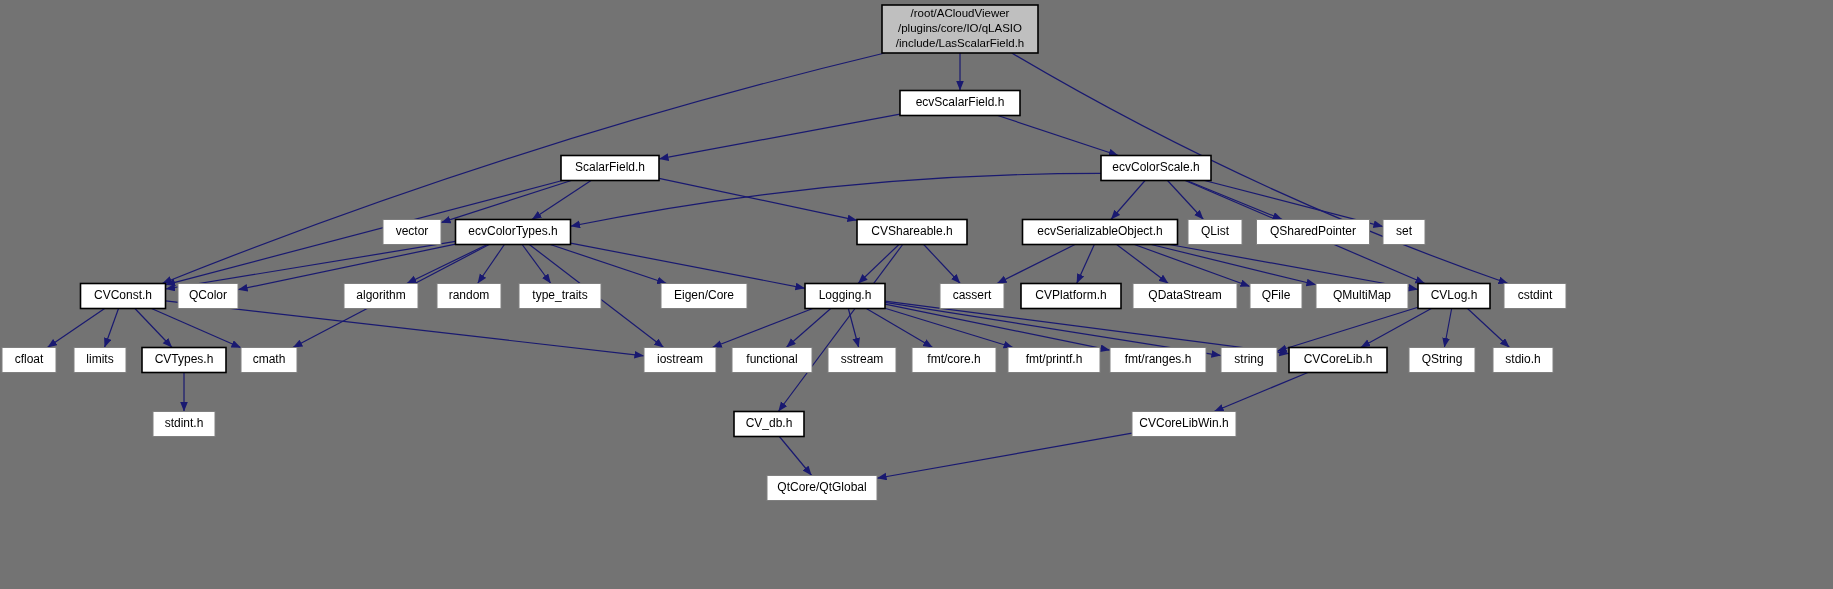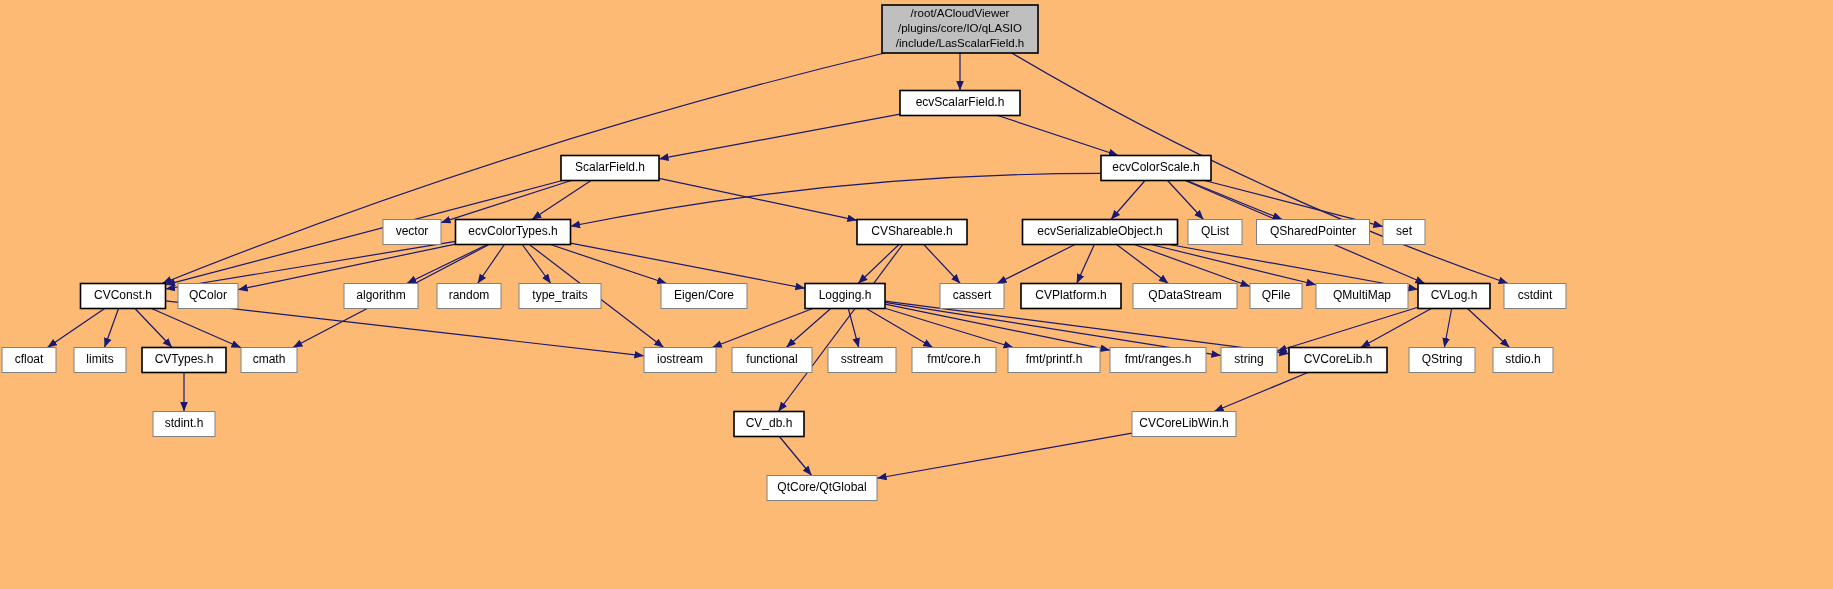--- a/index.html
+++ b/index.html
@@ -1,17 +1,17 @@
 <!DOCTYPE html>
 <html><head>
 <meta charset="utf-8">
 <style>
   html,body{margin:0;padding:0;background:#ffffff;}
   body{font-family:"Liberation Sans","DejaVu Sans",sans-serif;}
-  #graph-root{position:relative;width:1833px;height:589px;background:#fdba74;overflow:hidden;}
+  #graph-root{position:relative;width:1833px;height:589px;background:#737373;overflow:hidden;}
   svg#graph-svg{position:absolute;left:0;top:0;width:1833px;height:589px;display:block;}
   .node-label{font-family:"Liberation Sans","DejaVu Sans",sans-serif;fill:#000000;text-anchor:middle;dominant-baseline:middle;}
 </style>
 </head>
 <body>
 
 <div id="graph-root">
   <svg id="graph-svg" viewBox="0 0 1833 589" xmlns="http://www.w3.org/2000/svg">
     <defs>
       <marker id="arrowhead" markerWidth="9" markerHeight="9" refX="8" refY="3.2" orient="auto" markerUnits="strokeWidth">

